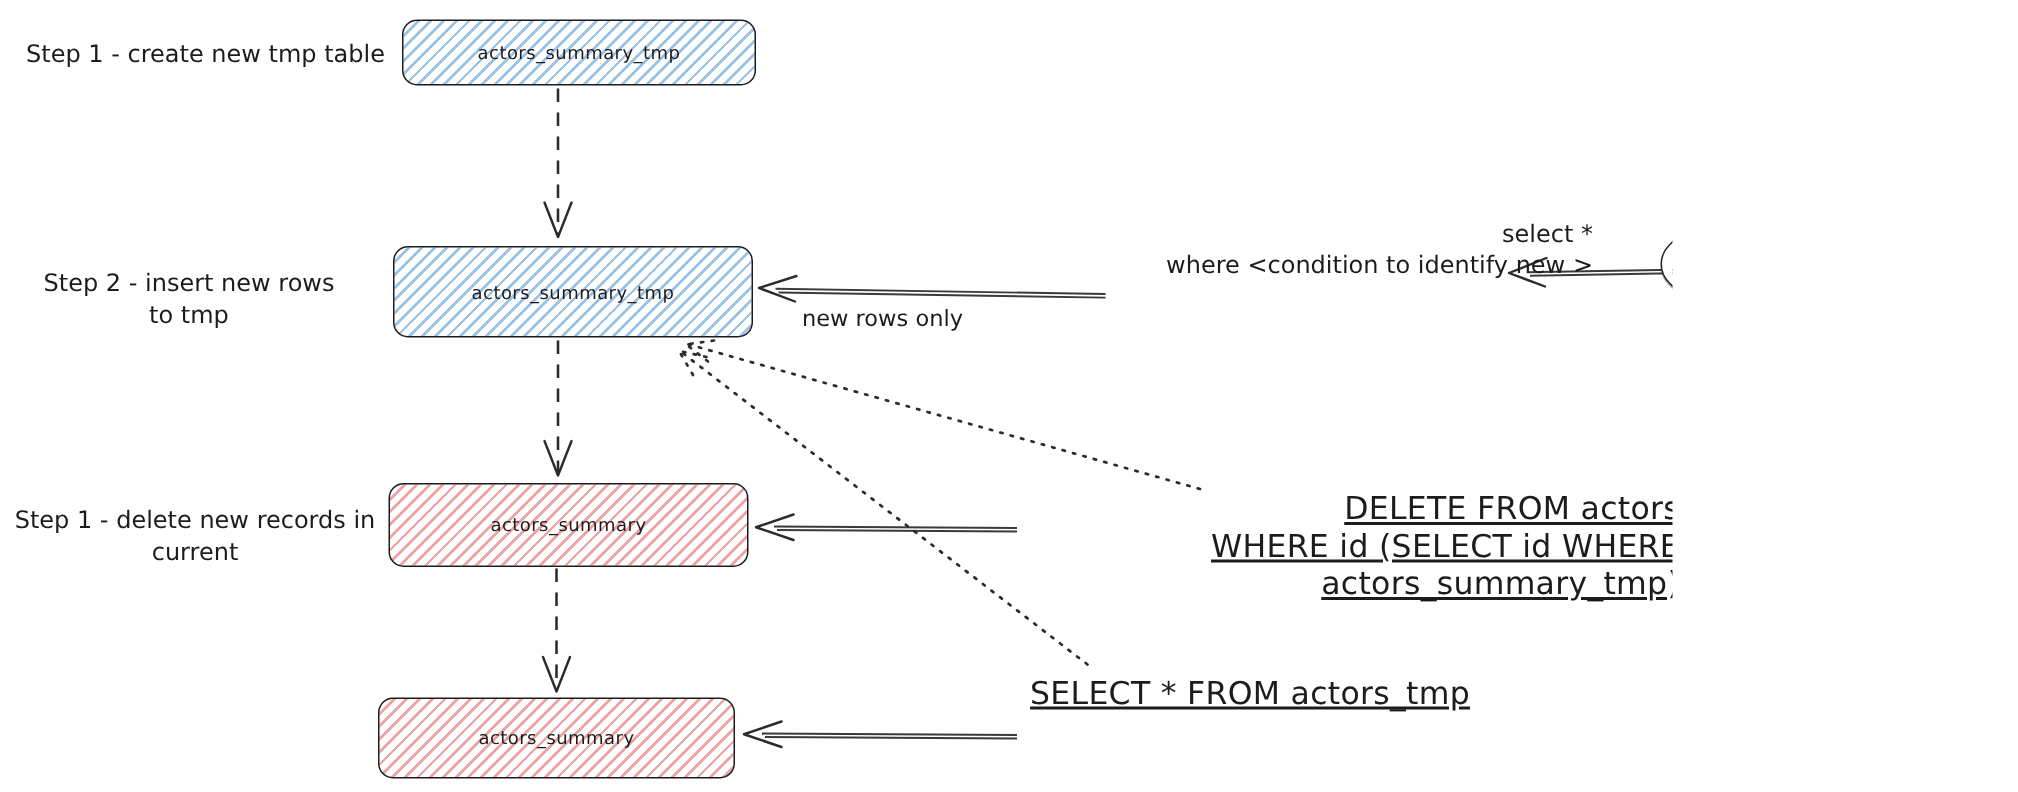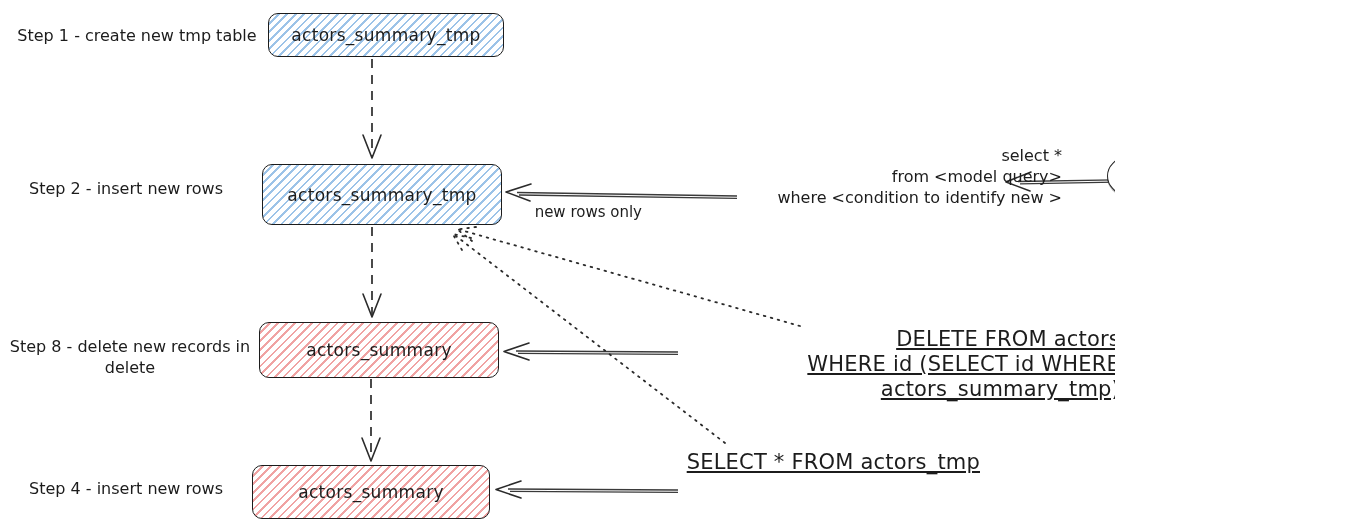--- a/index.html
+++ b/index.html
@@ -7,21 +7,21 @@
     position:relative;width:1115px;height:528px;background:#ffffff;overflow:hidden;
     font-family:"DejaVu Sans","Liberation Sans",sans-serif;color:#1c1c1c;
   }
   .arrow-layer{position:absolute;left:0;top:0;width:1345px;height:528px;}
   .dash{stroke:#2b2b2b;stroke-width:1.7;stroke-dasharray:9 7;fill:none;}
   .dot{stroke:#2b2b2b;stroke-width:1.8;stroke-dasharray:1.6 5.6;stroke-linecap:round;fill:none;}
   .thin{stroke:#3a3a3a;stroke-width:1.3;fill:none;}
   .head{stroke:#2b2b2b;stroke-width:1.6;fill:none;stroke-linecap:round;stroke-linejoin:round;}
   .node{
     position:absolute;display:flex;align-items:center;justify-content:center;
-    border:1.6px solid #1c1c1c;border-radius:10px;font-size:17px;letter-spacing:.3px;
+    border:1.6px solid #1c1c1c;border-radius:10px;font-size:12px;letter-spacing:.3px;
     background-color:#ffffff;box-sizing:border-box;
   }
   .node-blue{background-image:repeating-linear-gradient(135deg,#9cc3e8 0px,#9cc3e8 1.8px,rgba(255,255,255,0) 1.8px,rgba(255,255,255,0) 6px);}
   .node-pink{background-image:repeating-linear-gradient(135deg,#f0a3a3 0px,#f0a3a3 1.8px,rgba(255,255,255,0) 1.8px,rgba(255,255,255,0) 6px);text-align:center;}
   .step-label{position:absolute;text-align:center;font-size:16px;line-height:21px;}
   .txt{position:absolute;text-align:right;}
   .txt-select{font-size:16px;line-height:21px;}
   .txt-newrows{font-size:15px;}
   .txt-sqlbig{font-size:21px;line-height:25px;letter-spacing:.2px;text-decoration:underline;}
   .diamond-wrap{position:absolute;left:1101px;top:94px;width:164px;height:164px;}
@@ -89,47 +89,46 @@
       <line class="dot" x1="471" y1="238" x2="453" y2="234"></line>
       <line class="dot" x1="462" y1="250" x2="453" y2="234.5"></line>
     </g>
   </svg>
 
   <div class="step-label" style="left:8px;top:25px;width:258px;">
     <div>Step 1 - create new tmp table</div>
   </div>
   <div class="step-label" style="left:10px;top:178px;width:232px;">
     <div>Step 2 - insert new rows</div>
+    <div>to tmp</div>
   </div>
   <div class="step-label" style="left:5px;top:336px;width:250px;">
-    <div>Step 8 - delete new records in</div>
-    <div>delete</div>
+    <div>Step 1 - delete new records in</div>
+    <div>current</div>
   </div>
   <div class="step-label" style="left:10px;top:478px;width:232px;">
-    <div>Step 4 - insert new rows</div>
   </div>
 
   <div class="node node-blue" style="left:268px;top:13px;width:236px;height:44px;">
     <span>actors_summary_tmp</span>
   </div>
   <div class="node node-blue" style="left:262px;top:164px;width:240px;height:61px;">
     <span>actors_summary_tmp</span>
   </div>
   <div class="node node-pink" style="left:259px;top:322px;width:240px;height:56px;">
     <span>actors_summary</span>
   </div>
   <div class="node node-pink" style="left:252px;top:465px;width:238px;height:54px;">
     <span>actors_summary</span>
   </div>
 
   <div class="txt txt-newrows" style="left:520px;top:203px;width:122px;">new rows only</div>
 
   <div class="txt txt-select" style="left:662px;top:145px;width:400px;">
     <div>select *</div>
-    <div>from &lt;model query&gt;</div>
     <div>where &lt;condition to identify new &gt;</div>
   </div>
 
   <div class="txt txt-sqlbig" style="left:640px;top:327px;width:480px;">
     <div>DELETE FROM actors</div>
     <div>WHERE id (SELECT id WHERE actors_summary_tmp)</div>
   </div>
 
   <div class="txt txt-sqlbig" style="left:645px;top:449px;width:335px;line-height:26px;">
     <div>SELECT * FROM actors_tmp</div>

